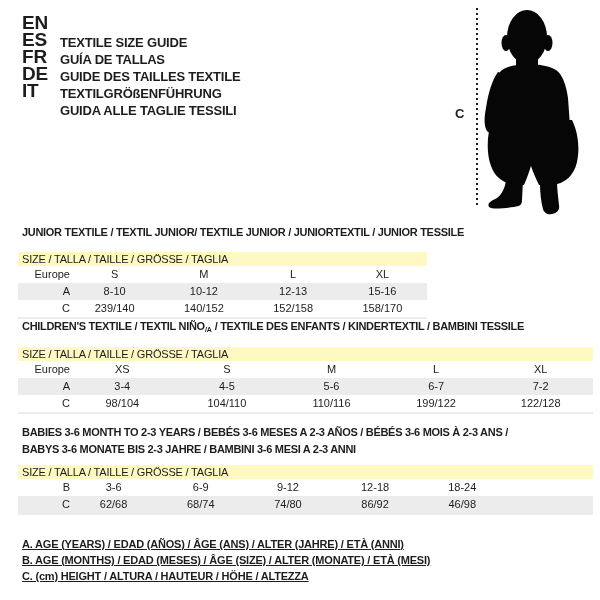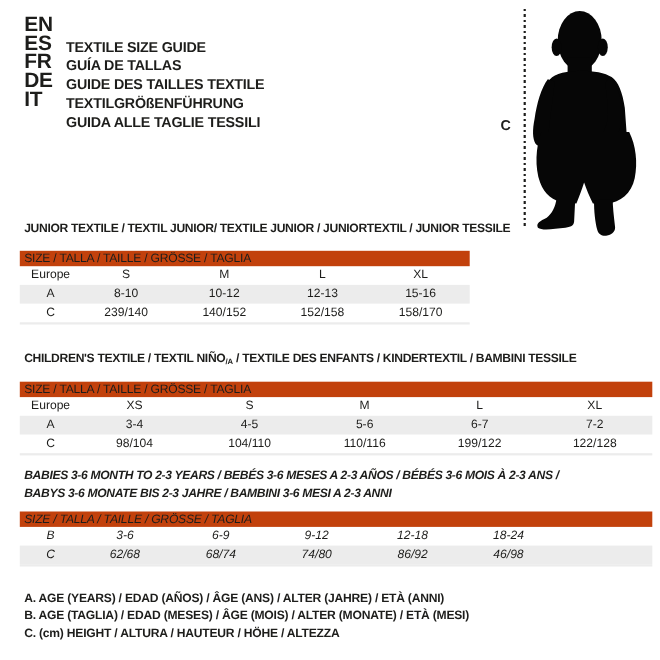--- a/index.html
+++ b/index.html
@@ -21,44 +21,44 @@
   
   .measure-line {
     position:absolute; left:476px; top:8px; width:2px; height:200px;
     background:repeating-linear-gradient(to bottom, #1d1d1b 0 2px, transparent 2px 5px);
   }
   .measure-label { position:absolute; left:455px; top:106px; font-weight:bold; font-size:13px; }
   .toddler-svg { position:absolute; left:482px; top:2px; }
 
   
   .size-table { position:absolute; left:18px; }
-  .table-0 { top:202px; width:409px; }
+  .table-0 { top:226px; width:409px; }
   .table-1 { top:320px; width:575px; }
-  .table-2 { top:424px; width:575px;font-style:italic; }
+  .table-2 { top:424px; width:575px; }
   .table-title { font-weight:bold; font-size:11px; letter-spacing:-0.3px; margin-left:4px; }
   .title-line { line-height:13px; white-space:nowrap; }
   .table-0 .table-title, .table-1 .table-title { margin-bottom:13px; }
   .table-2 .title-line { line-height:17px; }
   .table-2 .table-title { margin-bottom:7px; }
   .sub { font-size:7px; position:relative; top:2px; letter-spacing:0; }
 
   .size-bar {
-    background:#c2410c; height:14px; line-height:14px;
+    background:#fef9c3; height:14px; line-height:14px;
     font-size:11px; letter-spacing:-0.2px; padding-left:4px;
     white-space:nowrap; overflow:hidden;
   }
   .rows { border-bottom:2px solid #ececec; }
   .row { display:grid; height:17px; line-height:17px; font-size:11px; }
   .row.shaded { background:#ececec; }
-  .row-label { padding-left:4px; text-align:center; }
+  .row-label { padding-left:4px; text-align:right; }
   .cell { text-align:center; }
 
   
   .footnotes { position:absolute; left:22px; top:536px; }
-  .footnote { font-weight:bold; font-size:11px; line-height:16px; letter-spacing:-0.2px; white-space:nowrap; }
+  .footnote { font-weight:bold; font-size:11px; line-height:16px; letter-spacing:-0.2px; white-space:nowrap;text-decoration:underline; }
 </style>
 </head>
 <body>
 
 <div class="canvas">
 
   <div class="language-list">
       <div class="lang-row">
         <span class="lang-code">EN</span>
         <span class="lang-label">TEXTILE SIZE GUIDE</span>
@@ -183,17 +183,17 @@
             <span class="cell">74/80</span>
             <span class="cell">86/92</span>
             <span class="cell">46/98</span>
           </div>
         </div>
       </section>
     </div>
 
   <div class="footnotes">
       <div class="footnote">A. AGE (YEARS) / EDAD (AÑOS) / ÂGE (ANS) / ALTER (JAHRE) / ETÀ (ANNI)</div>
-      <div class="footnote">B. AGE (TAGLIA) / EDAD (MESES) / ÂGE (MOIS) / ALTER (MONATE) / ETÀ (MESI)</div>
+      <div class="footnote">B. AGE (MONTHS) / EDAD (MESES) / ÂGE (SIZE) / ALTER (MONATE) / ETÀ (MESI)</div>
       <div class="footnote">C. (cm) HEIGHT / ALTURA / HAUTEUR / HÖHE / ALTEZZA</div>
     </div>
 
 </div>
 
 </body></html>

